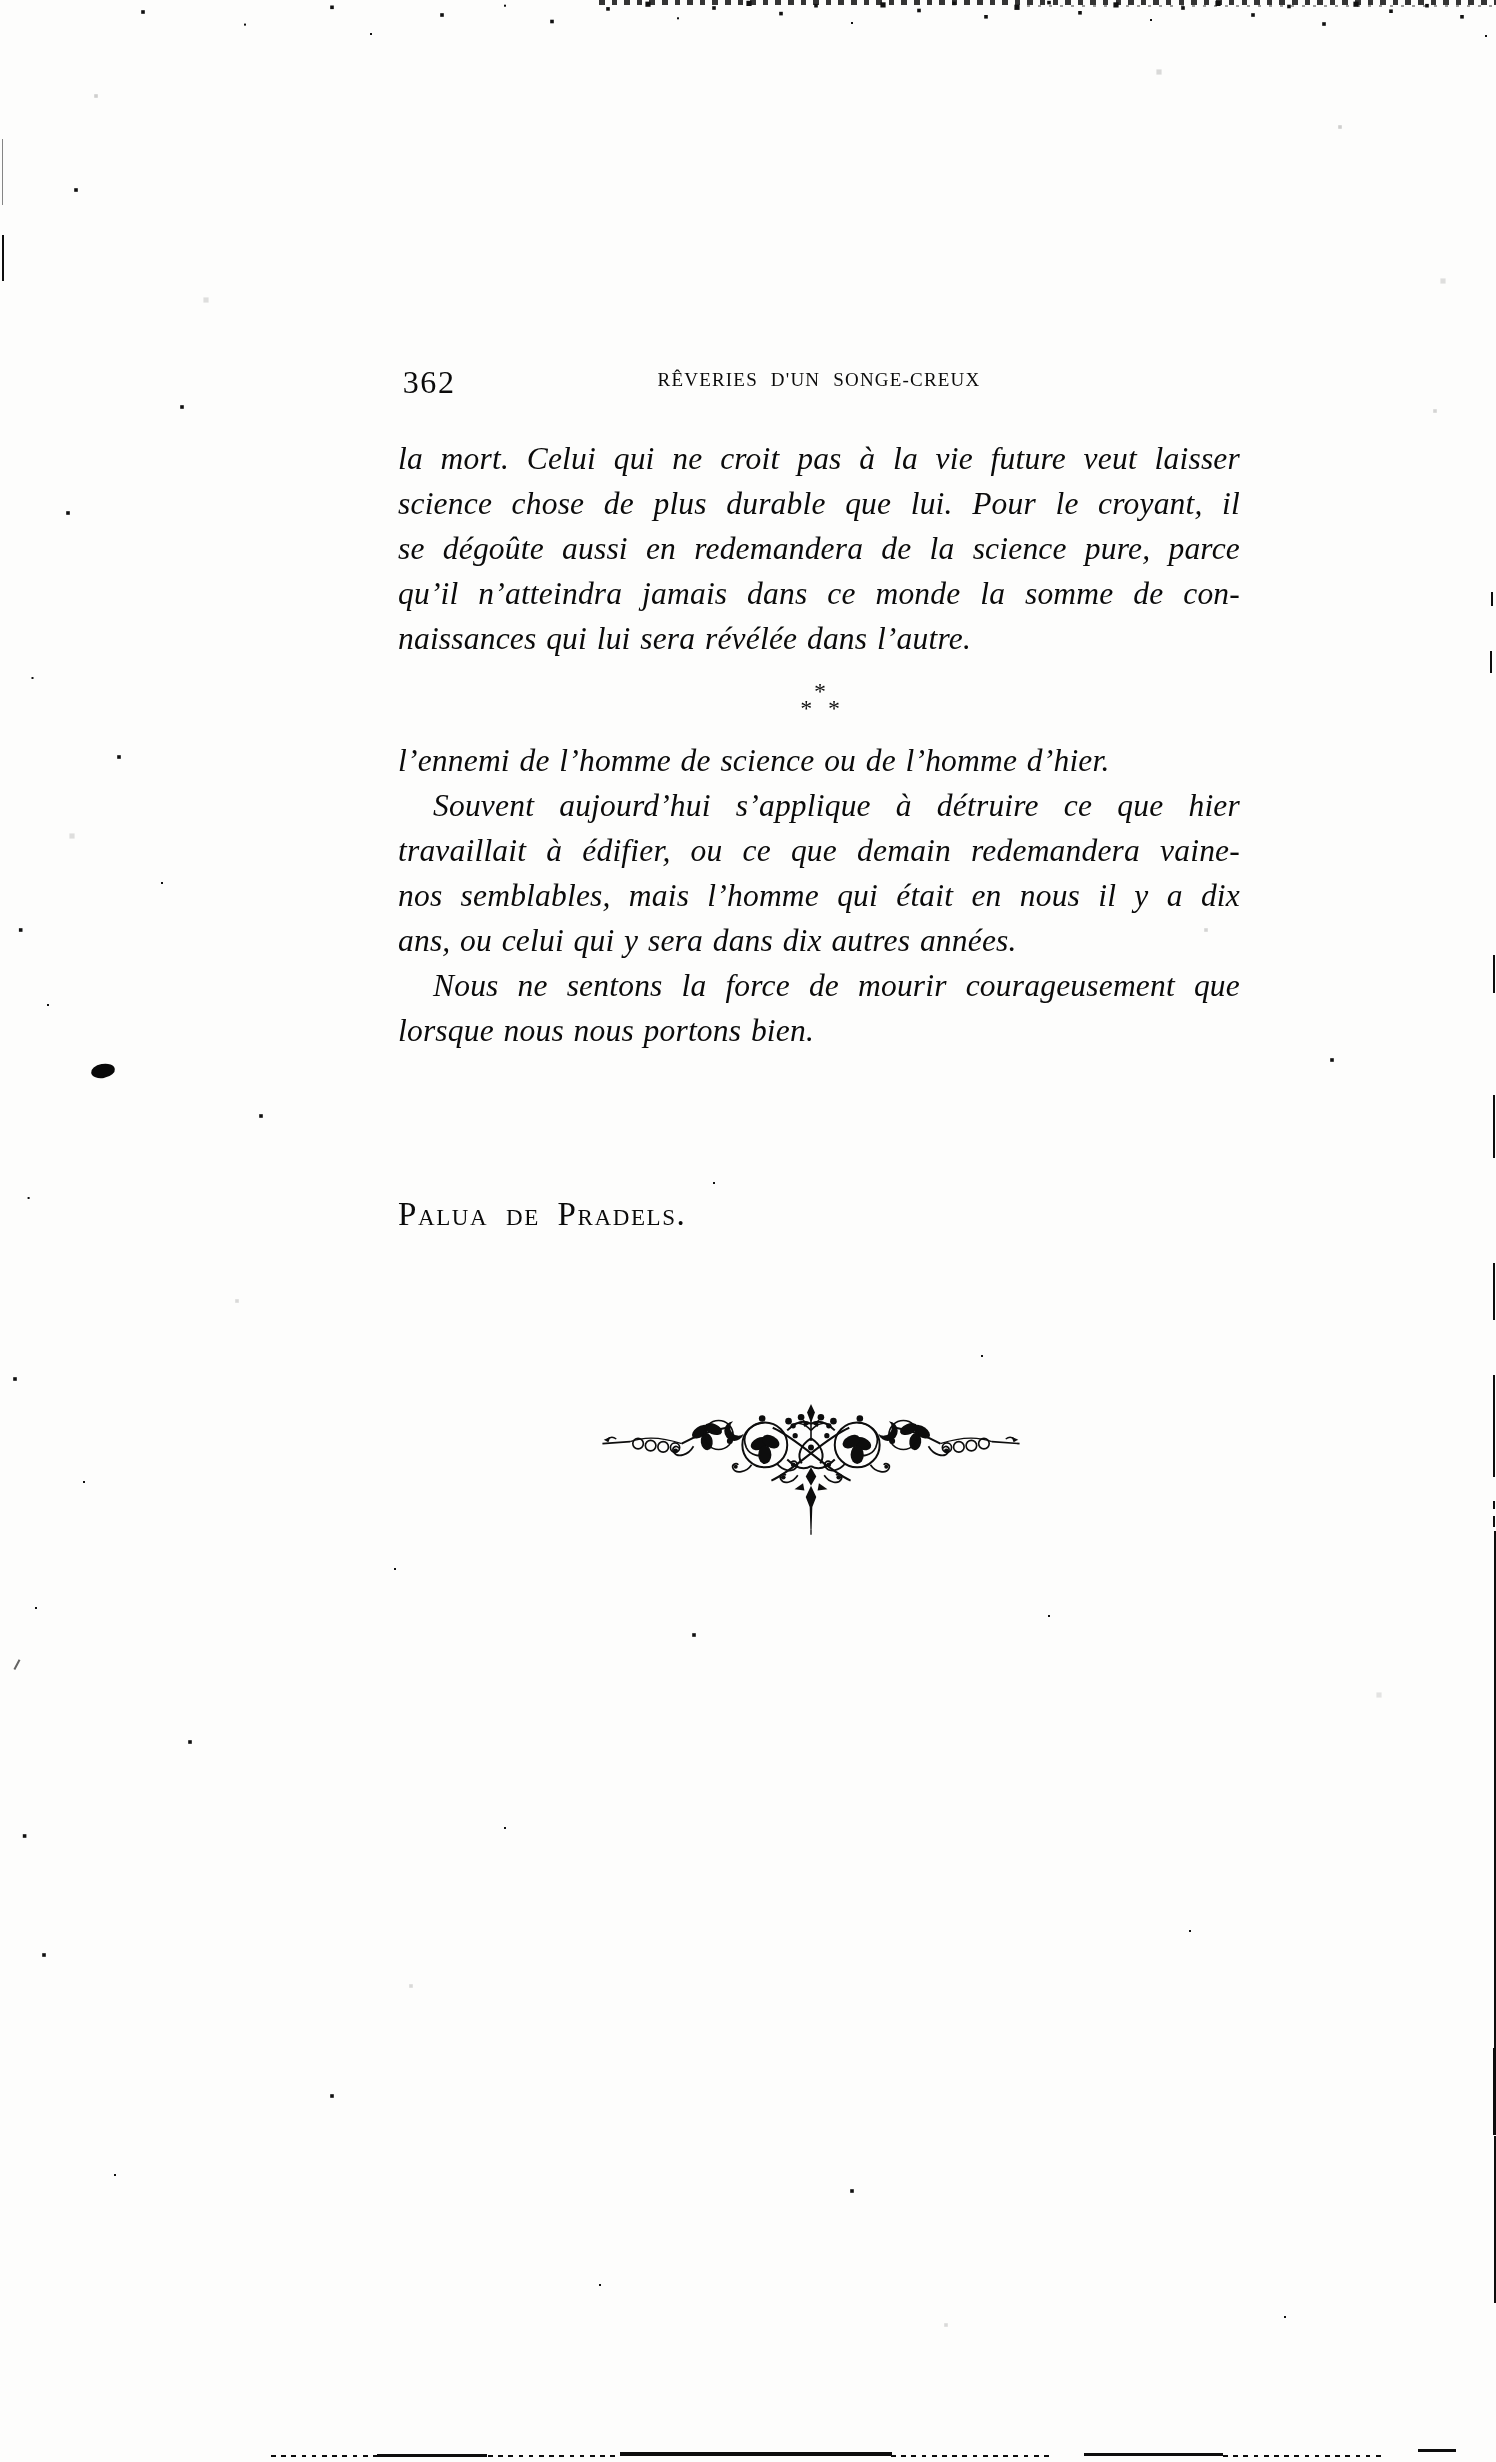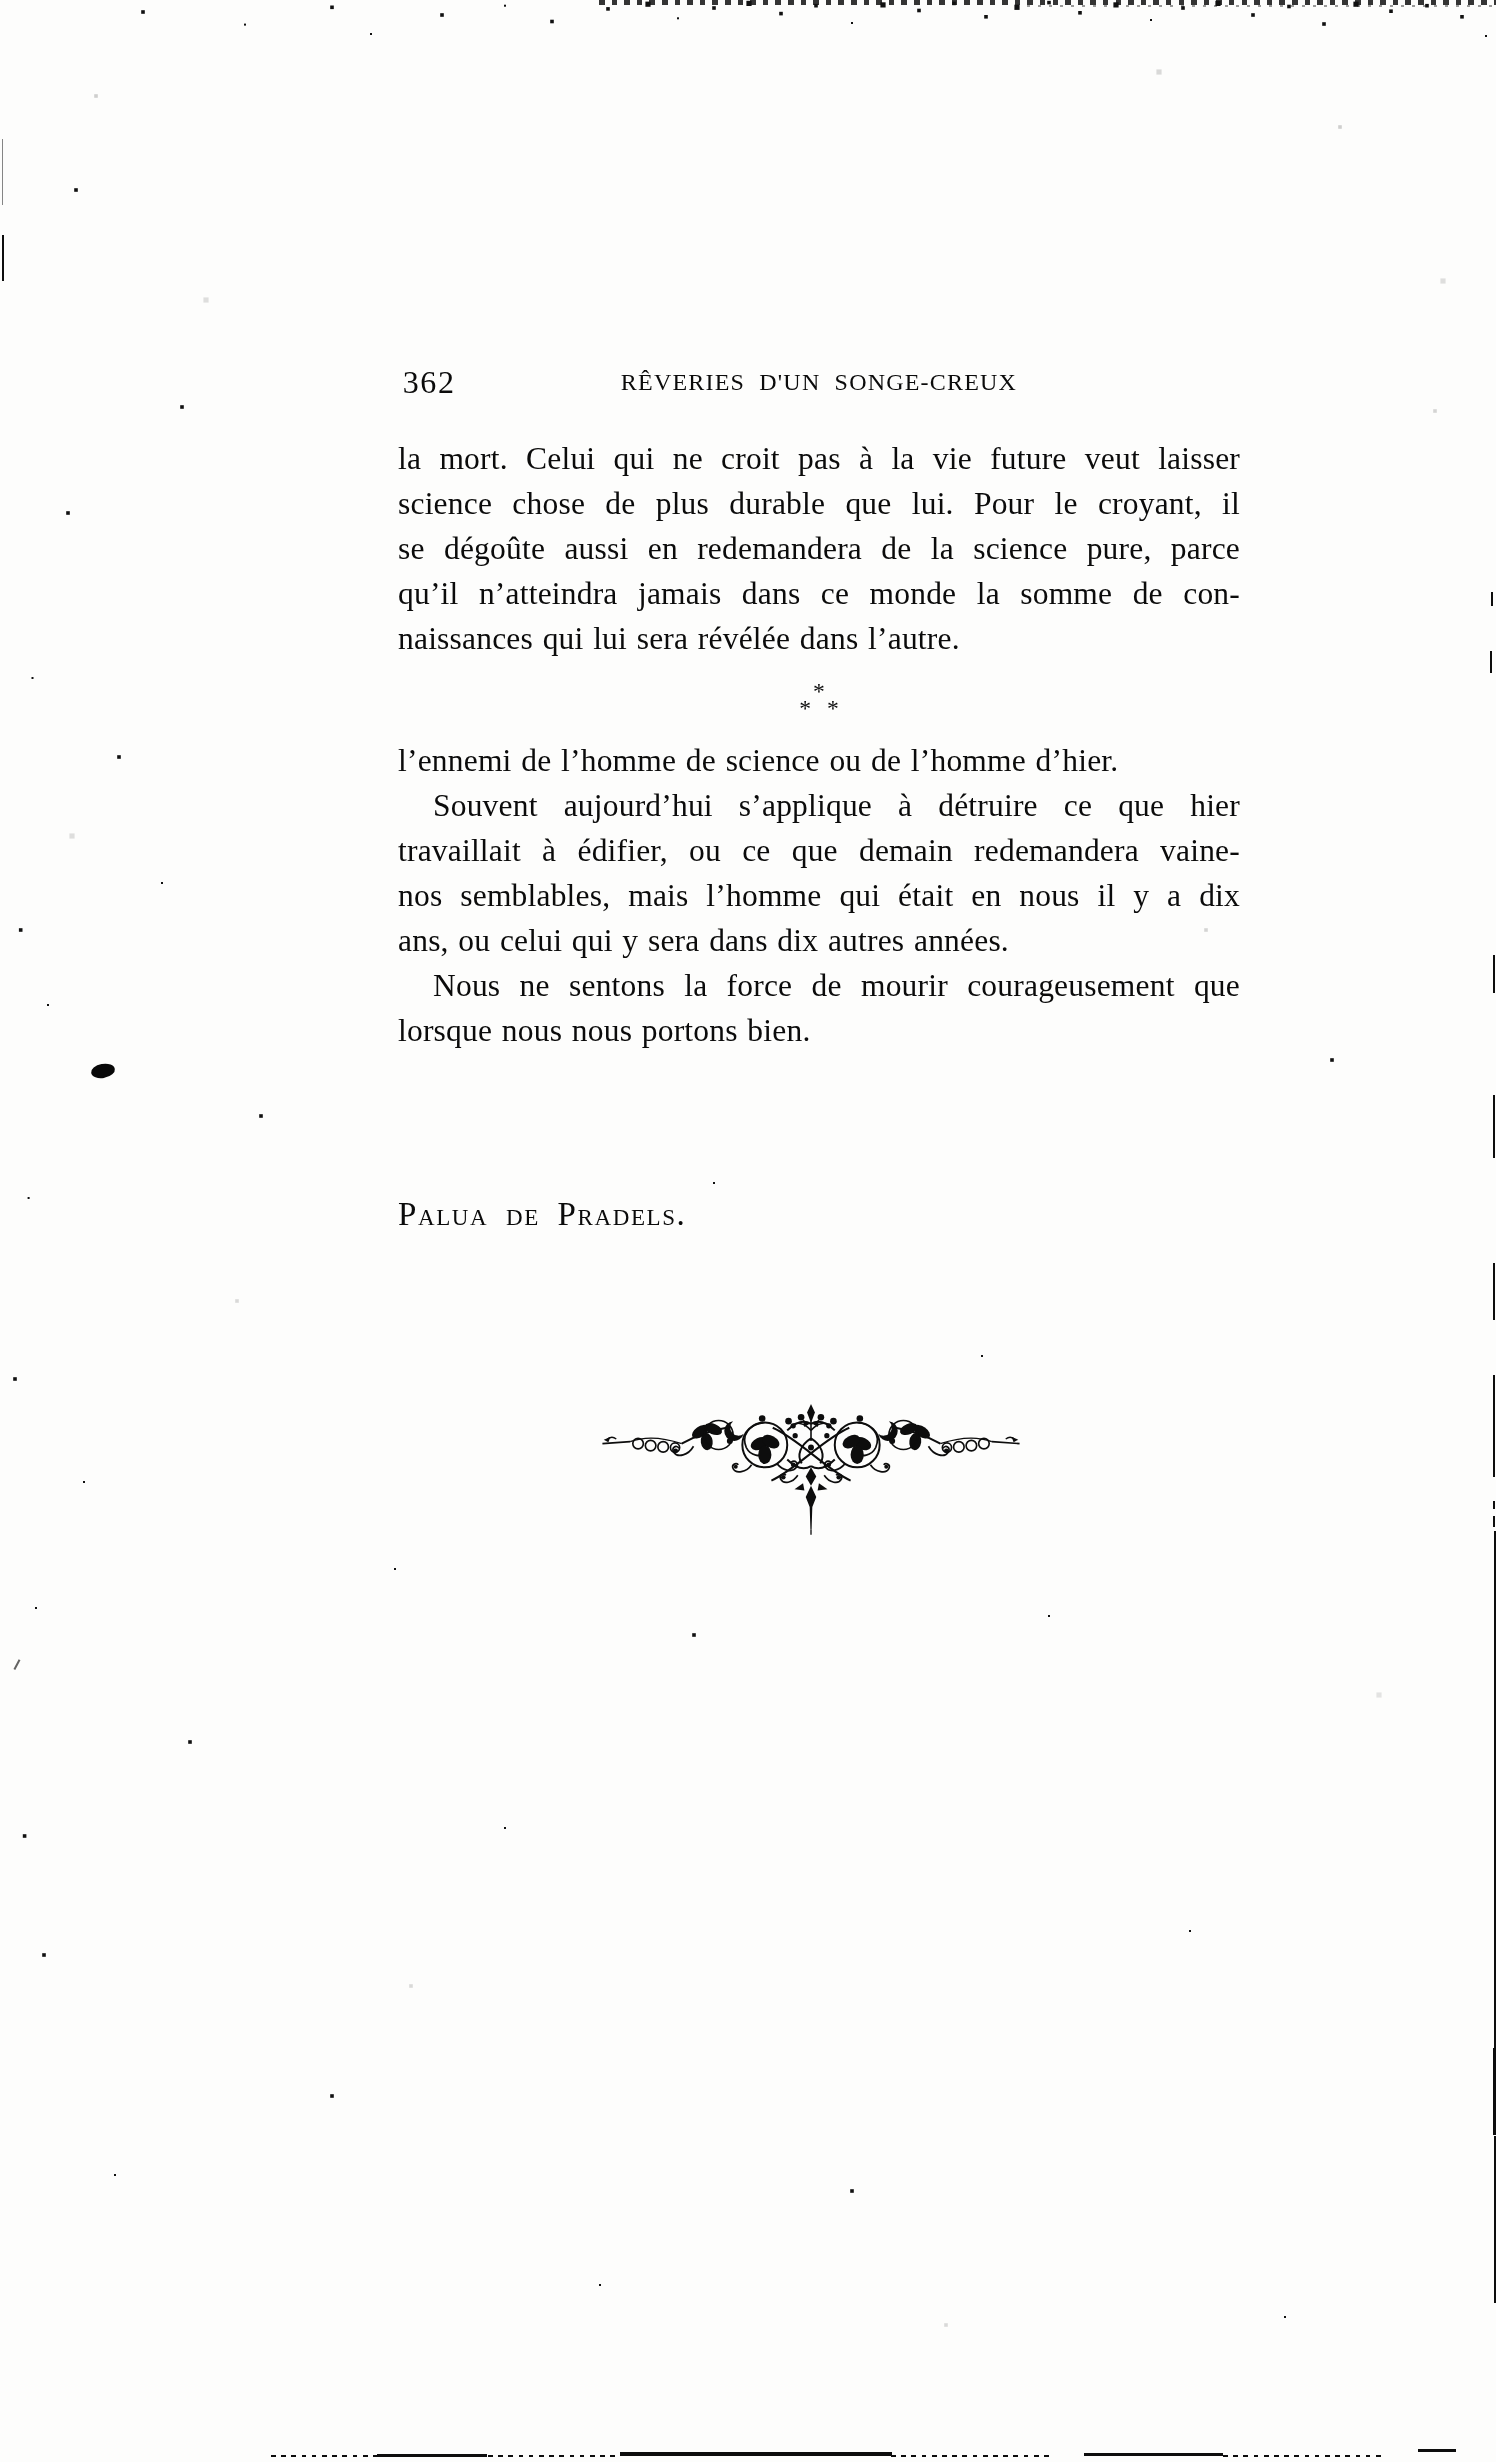--- a/index.html
+++ b/index.html
@@ -12,25 +12,25 @@
 
   
   .header{position:absolute;left:398px;top:361px;width:842px;height:47px;}
   .page-number{
     position:absolute;left:4.7px;top:3.2px;
     font-size:32px;letter-spacing:1.6px;
   }
   .running-title{
     position:absolute;left:0;right:0;top:7.9px;
     text-align:center;
-    font-size:24px;letter-spacing:1.2px;word-spacing:7px;
-  }
-
-  
-  .text-block{position:absolute;left:398px;top:436px;width:842px;}
+    font-size:19px;letter-spacing:1.2px;word-spacing:7px;
+  }
+
+  
+  .text-block{position:absolute;left:398px;top:436px;width:842px;font-style:italic;}
   .para{margin:0;padding:0;}
   .line{
     display:block;height:45px;line-height:45px;
     font-size:31.5px;letter-spacing:0.2px;word-spacing:1.6px;
     text-align:justify;text-align-last:justify;
     white-space:nowrap;
   }
   .line.last{text-align-last:left;}
   .line.indent{text-indent:35px;}
 

